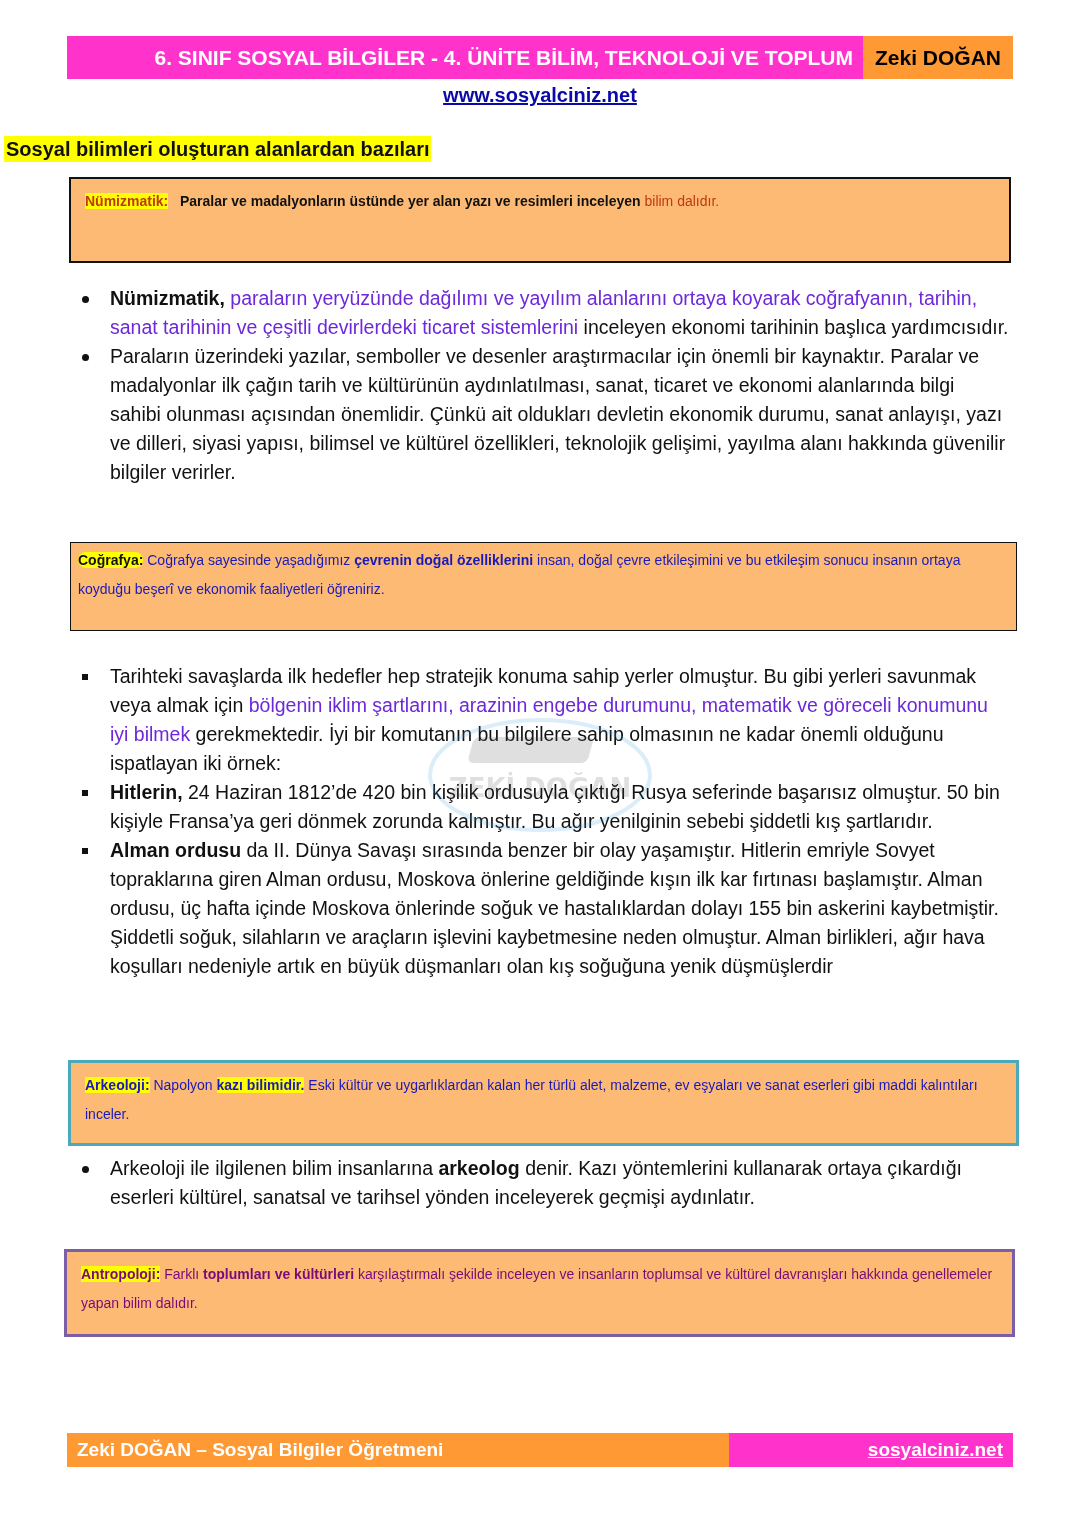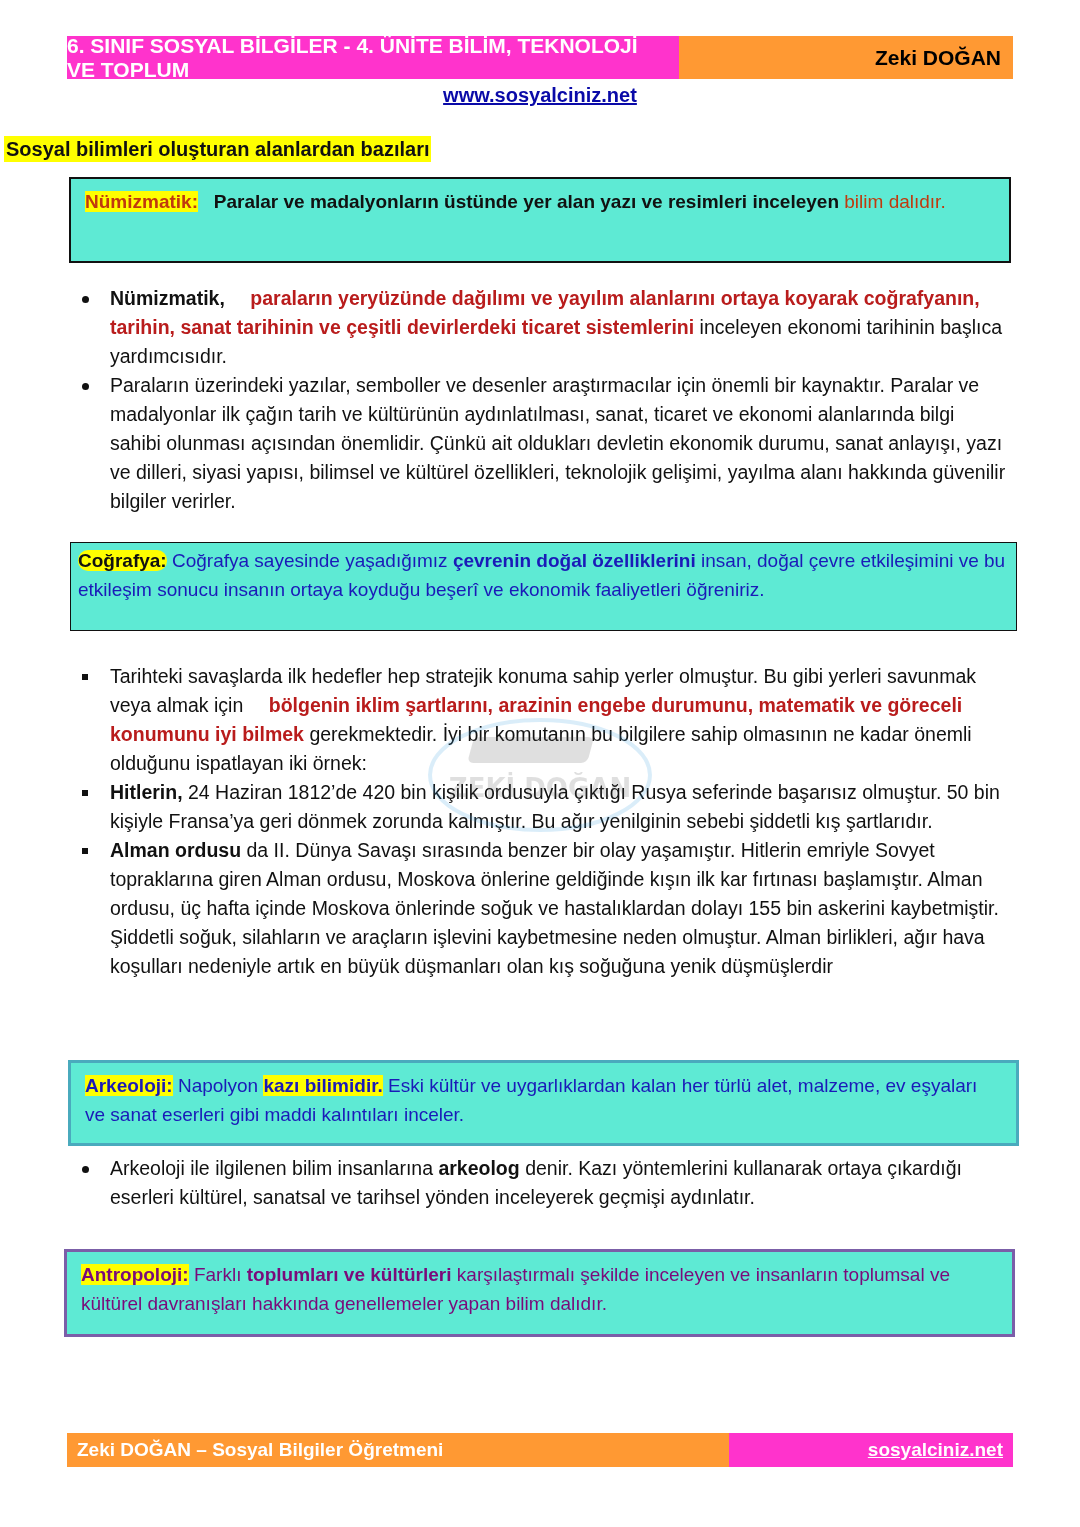--- a/index.html
+++ b/index.html
@@ -6,43 +6,43 @@
   body {
     width: 1080px; height: 1527px; position: relative; overflow: hidden;
     font-family: "Liberation Sans", "DejaVu Sans", sans-serif;
     color: #111;
   }
   .abs { position: absolute; }
   .header-bar {
     left: 67px; top: 36px; width: 946px; height: 43px; display: flex;
   }
   .header-left {
-    background: #ff33cc; width: 612px; height: 100%;
+    background: #ff33cc; width: 796px; height: 100%;
     color: #fff; font-weight: bold; font-size: 21px;
     display: flex; align-items: center; justify-content: flex-end; padding-right: 10px; box-sizing: border-box;
   }
   .header-right {
     background: #ff9933; flex: 1; height: 100%;
     color: #000000; font-weight: bold; font-size: 21px;
     display: flex; align-items: center; justify-content: flex-end; padding-right: 12px; box-sizing: border-box;
   }
   .site-link {
     left: 0; width: 1080px; top: 84px; text-align: center;
     font-size: 20px; font-weight: bold; color: #0a0aa8; text-decoration: underline;
   }
   .section-title {
     left: 4px; width: 1080px; top: 138px; 
   }
   .section-title span {
     background: #ffff00; font-weight: bold; font-size: 20px; padding: 2px 2px;
   }
-  .box { box-sizing: border-box; background: #5eead4; font-size: 19px; line-height: 29px; }
+  .box { box-sizing: border-box; background: #fdba74; font-size: 14px; line-height: 29px; }
   .hl { background: #ffff00; font-weight: bold; }
   .b { font-weight: bold; }
-  .red { color: #b91c1c; font-weight: bold; margin-left: 20px; }
+  .red { color: #6d28d9; font-weight: normal; }
   .list { left: 80px; width: 930px; font-size: 19.5px; line-height: 29px; }
   .list .item { position: relative; padding-left: 30px; }
   .list .bullet {
     position: absolute; left: 0; top: 0; width: 30px; text-align: left;
   }
   .dot::before { content: ""; position: absolute; left: 2px; top: 12px; width: 7px; height: 7px; border-radius: 50%; background: #111; }
   .sq::before { content: ""; position: absolute; left: 2px; top: 12px; width: 6px; height: 6px; background: #111; }
   .footer-bar {
     left: 67px; top: 1433px; width: 946px; height: 34px; display: flex;
   }

